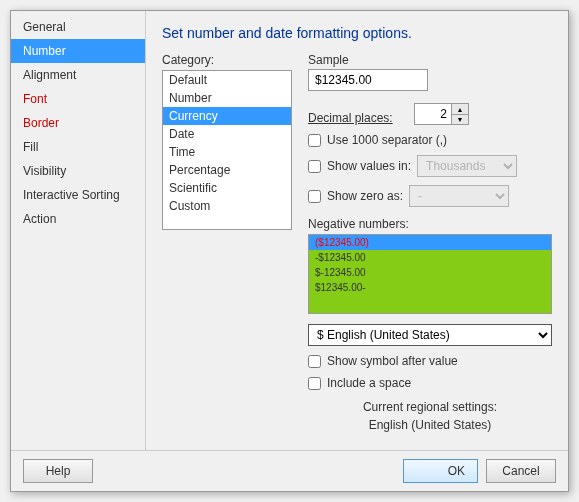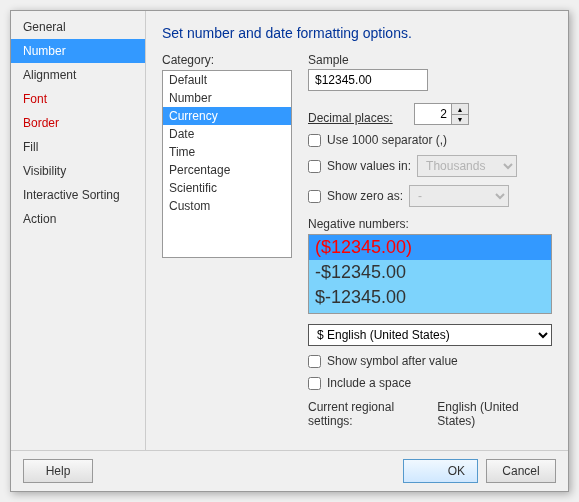--- a/index.html
+++ b/index.html
@@ -64,21 +64,21 @@
     .category-panel {
       width: 130px;
     }
     .category-label {
       font-size: 12px;
       margin-bottom: 3px;
       color: #333;
     }
     .category-listbox {
       width: 130px;
-      height: 188px;
+      height: 160px;
       border: 1px solid #999;
       background: white;
       overflow-y: auto;
       font-size: 12px;
     }
     .category-item {
       padding: 2px 6px;
       cursor: pointer;
       color: #333;
     }
@@ -190,23 +190,23 @@
     }
     .negative-label {
       font-size: 12px;
       color: #333;
       margin-bottom: 3px;
     }
     .negative-listbox {
       width: 100%;
       height: 80px;
       border: 1px solid #999;
-      background: #7dd3fc;
+      background: #84cc16;
       overflow-y: auto;
-      font-size: 18px;
+      font-size: 10px;
     }
     .negative-item {
       padding: 2px 6px;
       cursor: pointer;
       color: #333;
     }
     .negative-item.selected {
       background: #3399ff;
       color: white;
     }
@@ -231,20 +231,21 @@
       cursor: pointer;
       outline: none;
     }
     .regional-row {
       margin-top: 10px;
       font-size: 12px;
       color: #333;
       display: flex;
       align-items: center;
       gap: 4px;
+      flex-direction: column;
     }
     .regional-value {
       color: #333;
     }
     .dialog-footer {
       display: flex;
       justify-content: space-between;
       align-items: center;
       padding: 8px 12px;
       border-top: 1px solid #ccc;

